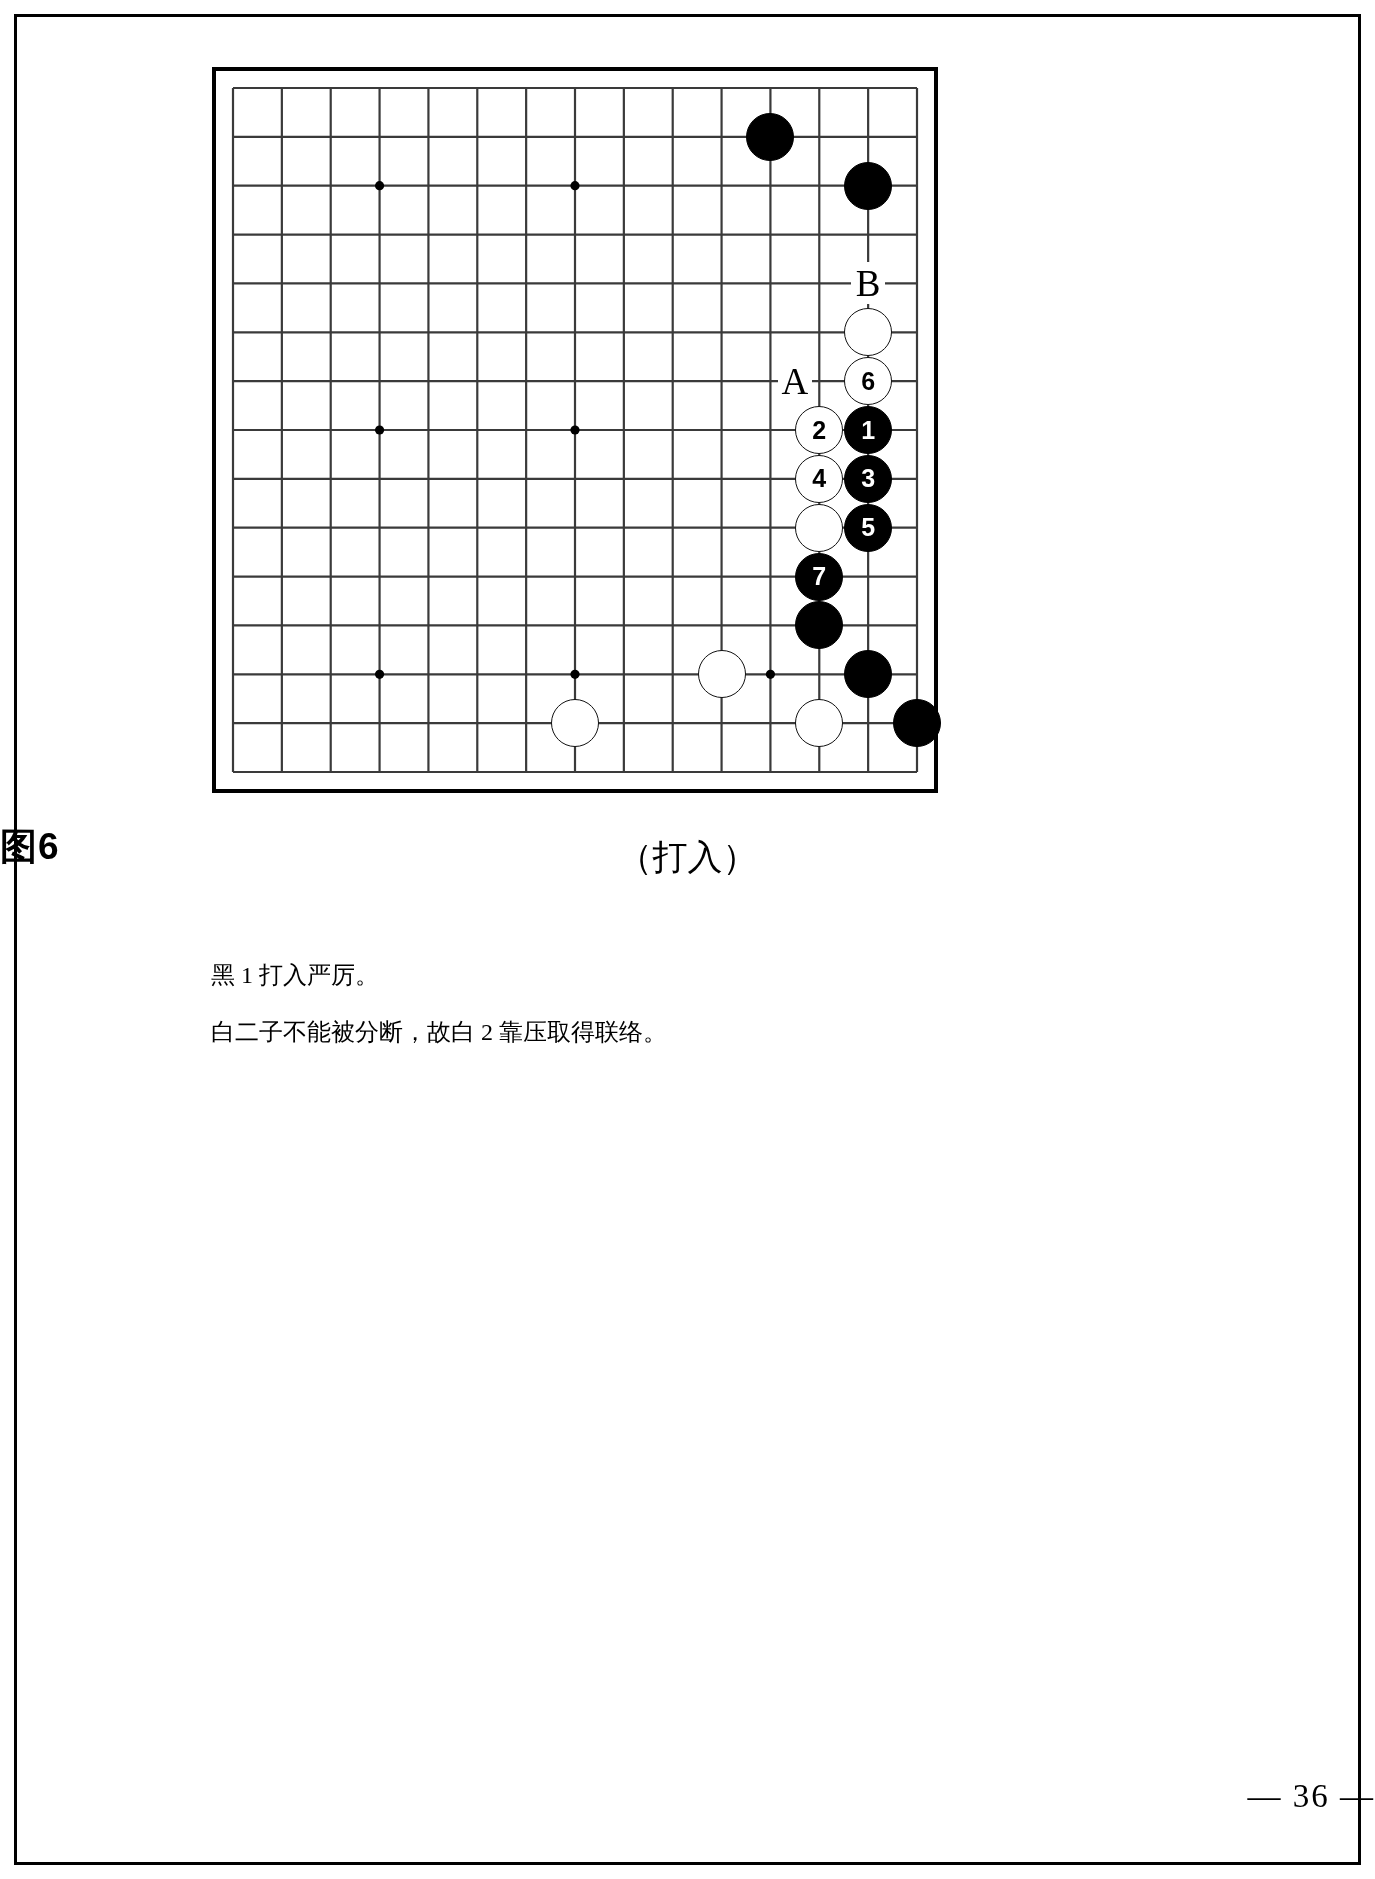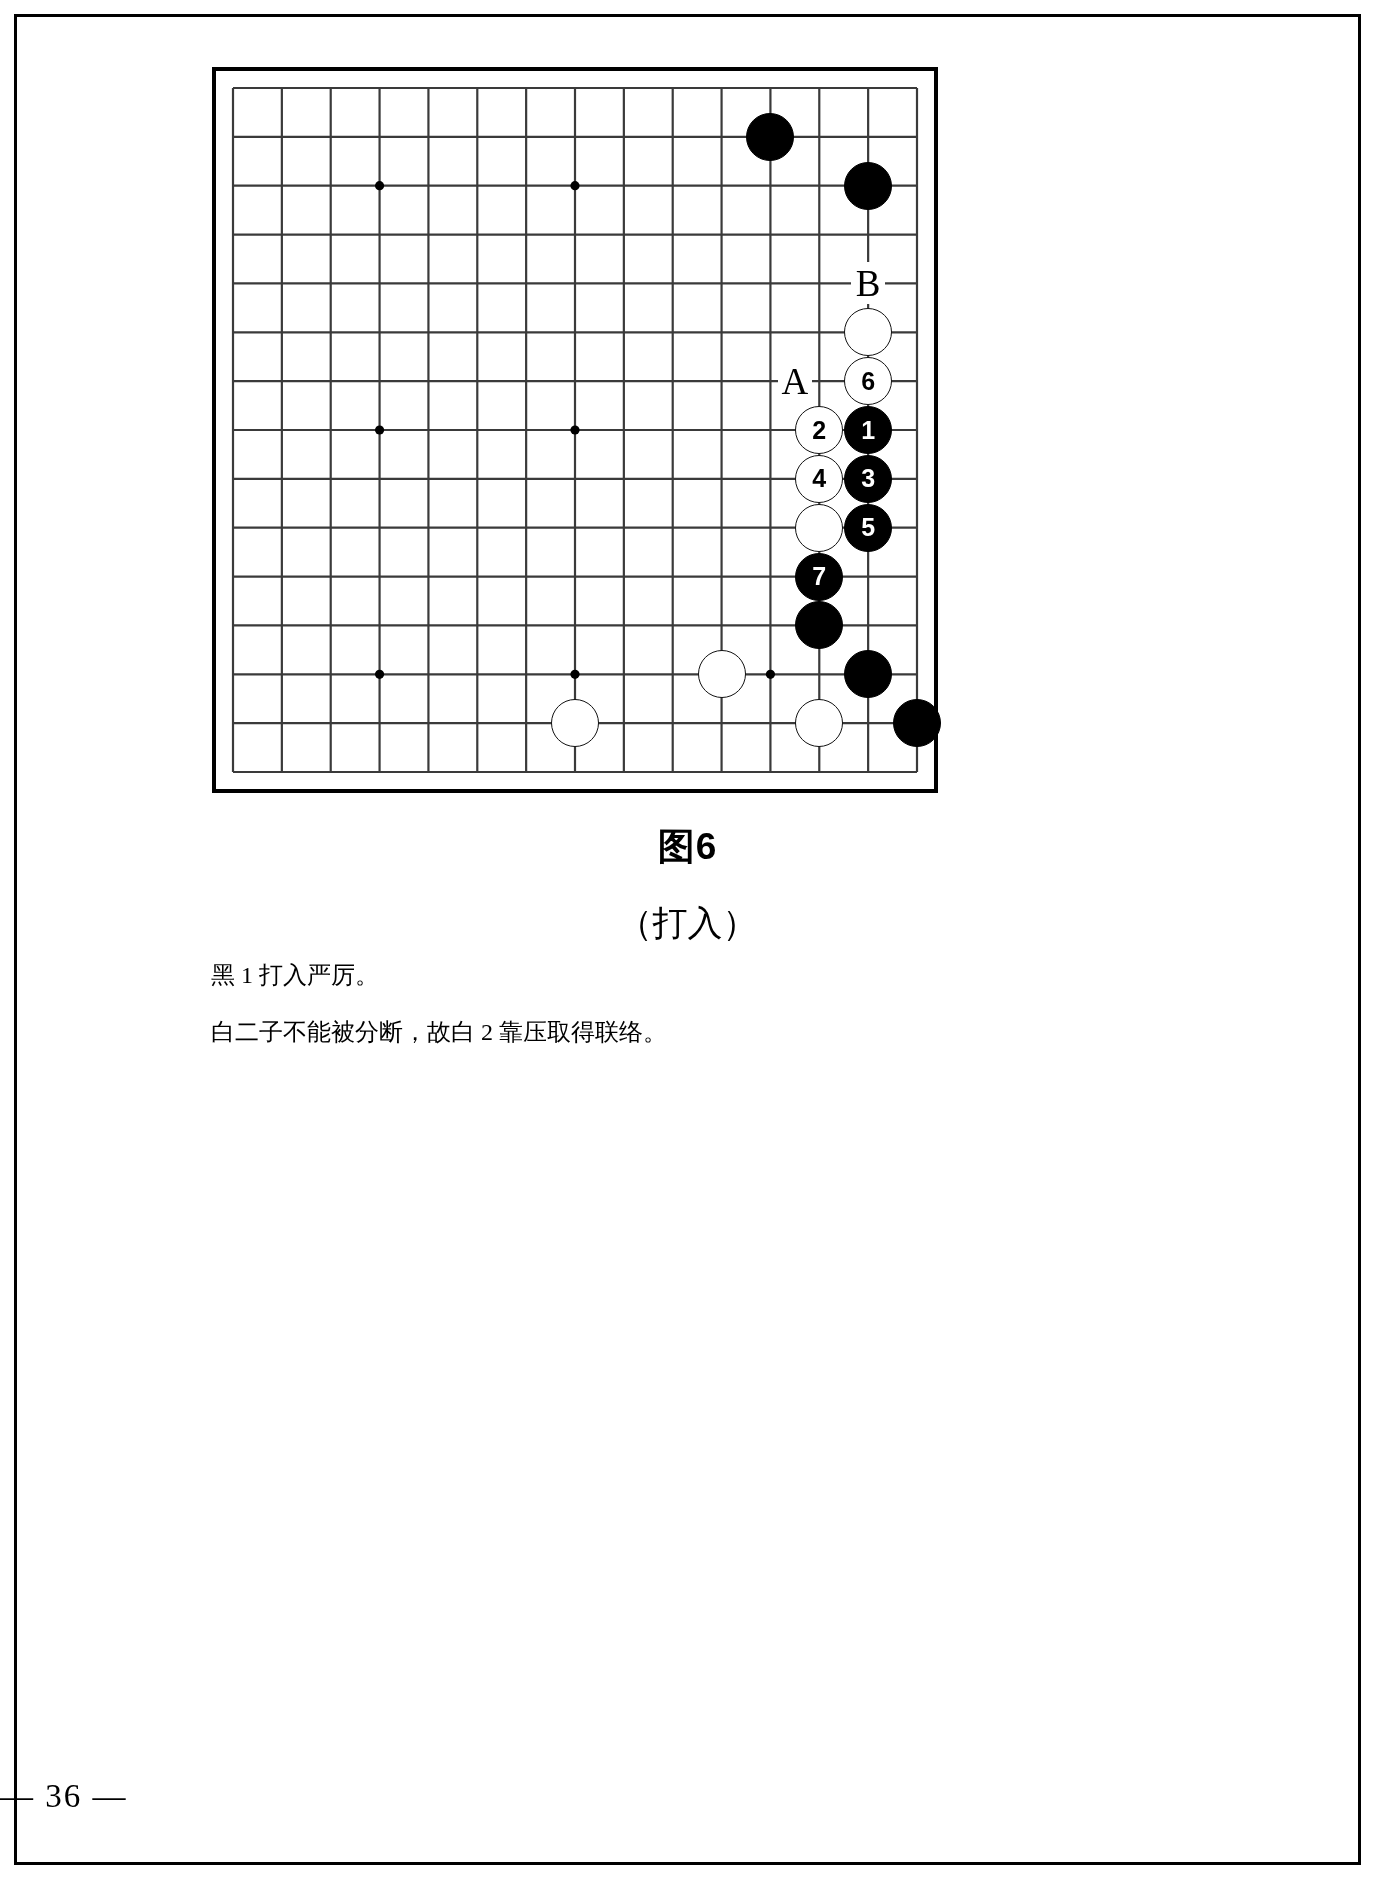--- a/index.html
+++ b/index.html
@@ -90,30 +90,30 @@
     justify-content: center;
     user-select: none;
   }
 
   
   #fig-title {
     position: absolute;
     left: 0;
     top: 822px;
     width: 1375px;
-    text-align: center;
+    text-align: left;
     font-family: "Liberation Sans", "DejaVu Sans", sans-serif;
     font-weight: bold;
     font-size: 37px;
     letter-spacing: 1px;
   }
   #fig-subtitle {
     position: absolute;
     left: 0;
-    top: 900px;
+    top: 834px;
     width: 1375px;
     text-align: center;
     font-family: "Liberation Serif", "DejaVu Serif", serif;
     font-size: 35px;
   }
 
   
   #body-text {
     position: absolute;
     left: 163px;
@@ -130,21 +130,21 @@
   #body-text p.indent {
     text-indent: 2em;
   }
 
   
   #page-number {
     position: absolute;
     left: 0;
     top: 1778px;
     width: 1375px;
-    text-align: left;
+    text-align: right;
     font-size: 33px;
     letter-spacing: 2px;
   }
 </style>
 </head>
 <body>
 
 <div id="page-frame"></div>
 
 <div id="board-wrap">

